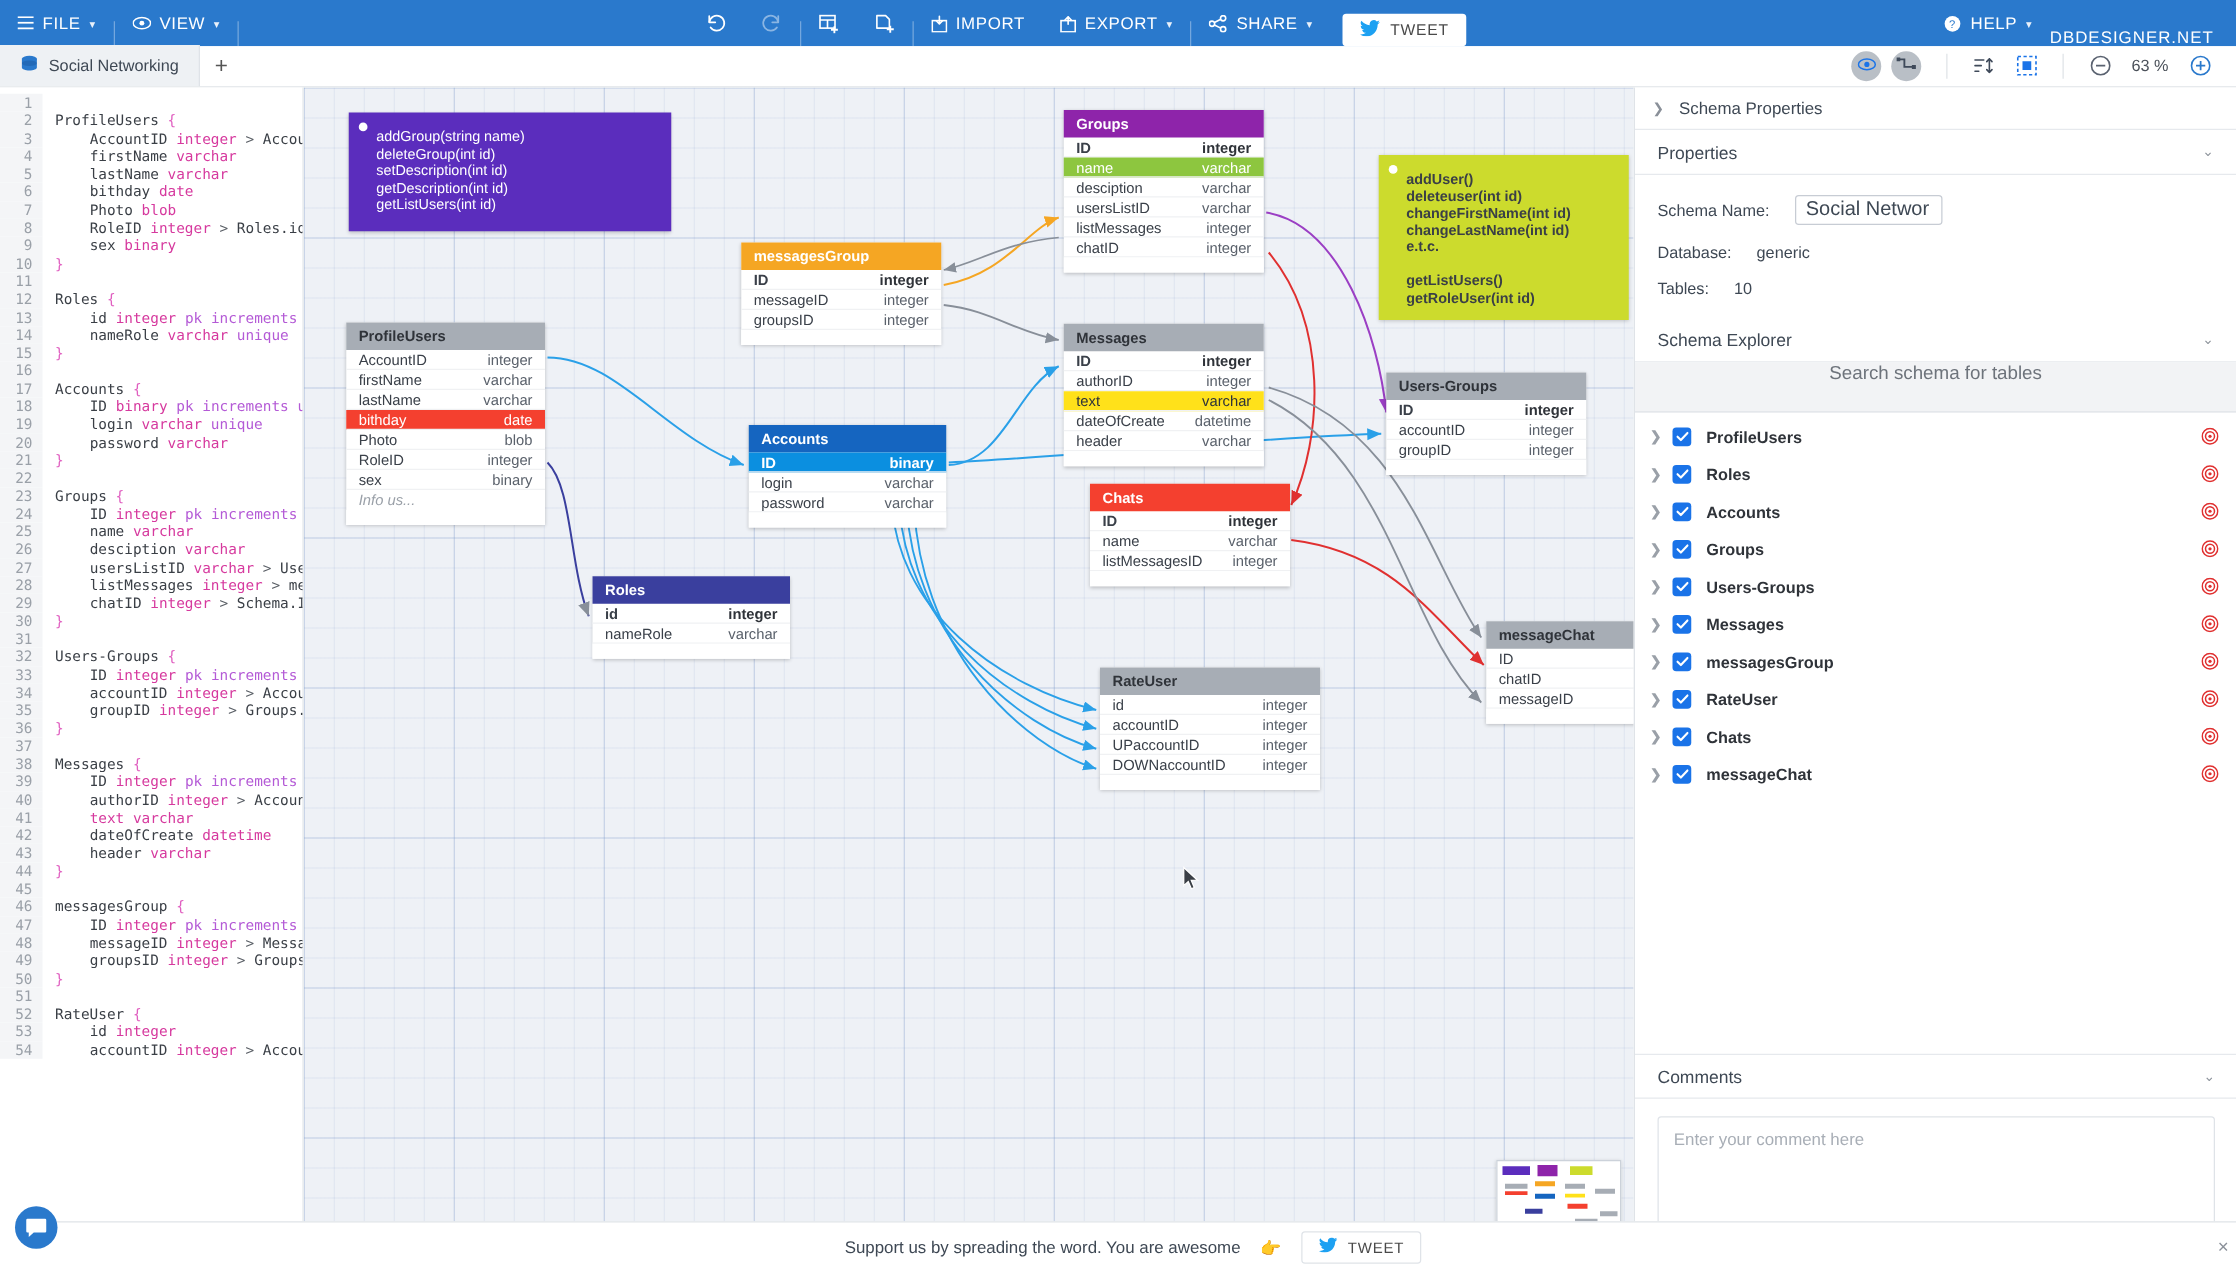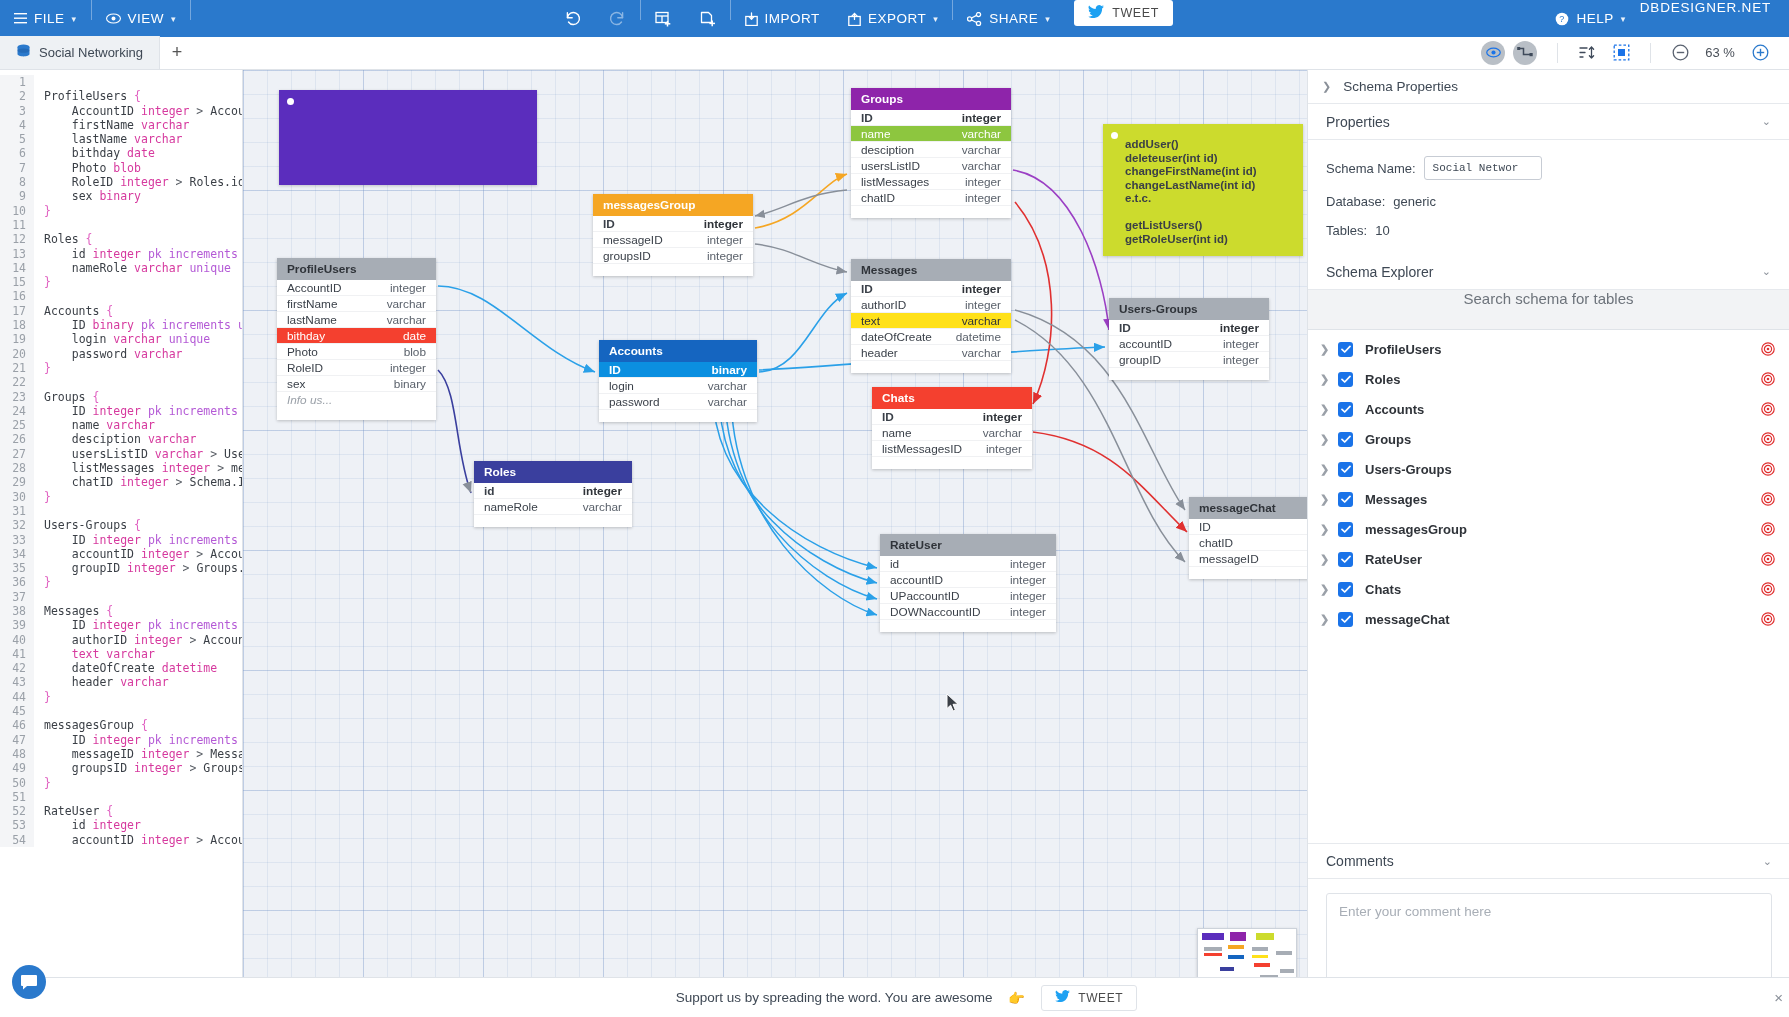--- a/index.html
+++ b/index.html
@@ -1,21 +1,21 @@
 <!DOCTYPE html>
 <html><head>
 <meta charset="utf-8">
 <style>
   * { box-sizing: border-box; margin:0; padding:0; }
   html,body { width:1789px; height:1017px; overflow:hidden; background:#fff;
     font-family:"Liberation Sans", sans-serif; }
 
   
   .topbar{position:absolute;left:0;top:0;width:1789px;height:37px;background:#2d7dd2;
-    background:#2a79cc;display:flex;align-items:flex-start;color:#fff;font-size:13.5px;letter-spacing:.5px;}
+    background:#2a79cc;display:flex;align-items:flex-end;color:#fff;font-size:13.5px;letter-spacing:.5px;}
   .tb-group{display:flex;align-items:center;gap:7px;padding:0 14px;height:37px;cursor:pointer;}
   .tb-sep{width:1px;height:20px;background:rgba(255,255,255,.35);}
   .tb-icon{display:inline-flex;align-items:center;justify-content:center;}
   .caret{font-size:9px;opacity:.9;}
   .tweet-btn{background:#fff;color:#4a4a4a;border-radius:3px;height:26px;display:flex;
     align-items:center;gap:8px;padding:0 14px;font-size:12.5px;letter-spacing:.6px;cursor:pointer;}
   .brand{font-size:13.5px;letter-spacing:.8px;padding-right:18px;}
 
   
   .tabbar{position:absolute;left:0;top:37px;width:1789px;height:33px;background:#fff;
@@ -98,23 +98,23 @@
 
   
   .rightpanel{position:absolute;left:1307px;top:70px;width:482px;height:947px;background:#fff;
     border-left:1px solid #dfe3e8;overflow:hidden;}
   .rp-crumb{height:34px;display:flex;align-items:center;gap:12px;padding:0 14px;font-size:13.5px;
     color:#3e4854;border-bottom:1px solid #e6e9ed;}
   .sec-head{height:36px;display:flex;align-items:center;justify-content:space-between;
     padding:0 18px;font-size:14px;color:#3e4854;border-bottom:1px solid #e6e9ed;background:#fff;}
   .chev{color:#8a9099;font-size:11px;}
   .props{padding:16px 18px 12px 18px;font-size:13px;color:#3e4854;}
-  .prow{display:flex;align-items:center;gap:8px;margin-bottom:14px;}
+  .prow{display:flex;align-items:center;gap:20px;margin-bottom:14px;}
   .schema-input{border:1px solid #c7ccd4;border-radius:3px;height:24px;padding:0 8px;
-    font-size:11px;color:#3e4854;width:118px;background:#fff;font-family:Liberation Mono, monospace;}
+    font-size:16px;color:#3e4854;width:118px;background:#fff;font-family:Liberation Sans, sans-serif;}
   .explorer{padding:16px 18px 0 18px;}
   .pc-label{font-size:13px;color:#3e4854;margin-bottom:12px;}
   .swatches{display:flex;align-items:center;gap:0;margin-bottom:18px;}
   .sw{width:19px;height:19px;border-radius:50%;margin-right:13px;cursor:pointer;}
   .sw.gap{margin-left:33px;}
   .searchbox{background:#f2f3f5;height:40px;display:flex;justify-content:center;
     font-size:15px;color:#6d737b;border-bottom:1px solid #dfe3e8;cursor:text;}
   .tlist{padding-top:4px;}
   .titem{height:30px;display:flex;align-items:center;padding:0 6px 0 12px;font-size:13px;
     color:#2f3339;font-weight:bold;cursor:pointer;}
@@ -441,21 +441,25 @@
 
     <path d="M772 132 C820 190, 815 280, 790 334" fill="none" stroke="#e03030" stroke-width="1.6" marker-end="url(#arr)"></path>
 
     <path d="M790 362 C870 372, 900 420, 944 462" fill="none" stroke="#e03030" stroke-width="1.6" marker-end="url(#arr)"></path>
 
     <path d="M772 240 C880 270, 900 380, 942 440" fill="none" stroke="#888f99" stroke-width="1.5" marker-end="url(#ar)"></path>
     <path d="M772 250 C870 300, 880 430, 942 492" fill="none" stroke="#888f99" stroke-width="1.5" marker-end="url(#ar)"></path>
   </svg>
 
   <div id="canvas-nodes">
-      <div class="note" style="left:36px;top:20px;width:258px;min-height:95px;background:#5b2dbd"><span class="dot"></span></div>
+      <div class="note" style="left:36px;top:20px;width:258px;min-height:95px;background:#5b2dbd"><span class="dot"></span><span style="white-space:pre-line">addGroup(string name)
+deleteGroup(int id)
+setDescription(int id)
+getDescription(int id)
+getListUsers(int id)</span></div>
       <div class="note green" style="left:860px;top:54px;width:200px;min-height:120px;background:#ccdb2d"><span class="dot" style="background:#fff"></span><span style="white-space:pre-line">addUser()
 deleteuser(int id)
 changeFirstName(int id)
 changeLastName(int id)
 e.t.c.
 
 getListUsers()
 getRoleUser(int id)</span></div>
       <div class="tbl" style="left:34px;top:188px;width:159px">
         <div class="tbl-hd grey" style="background:#a7adb5">

